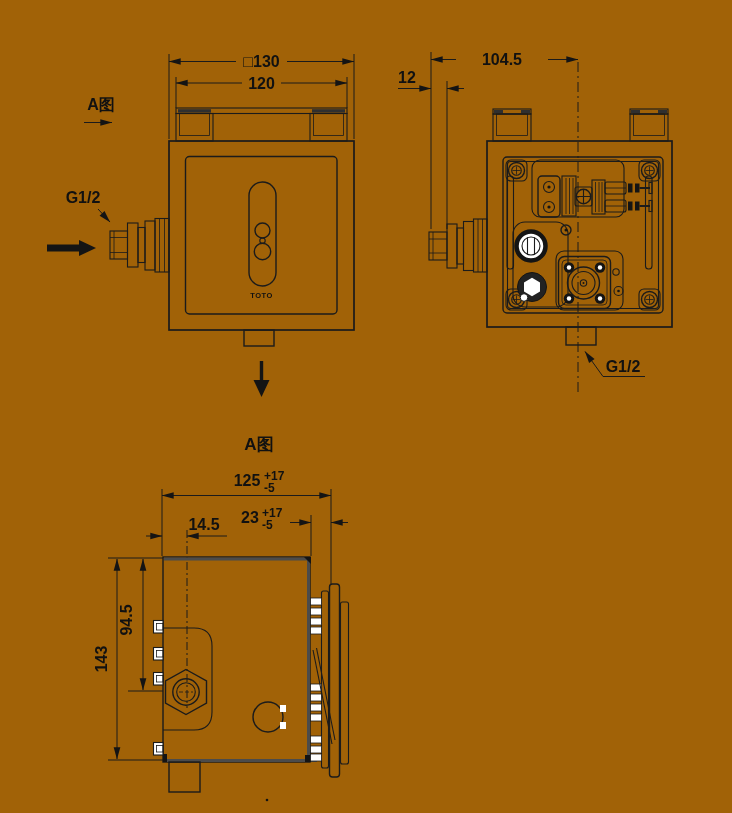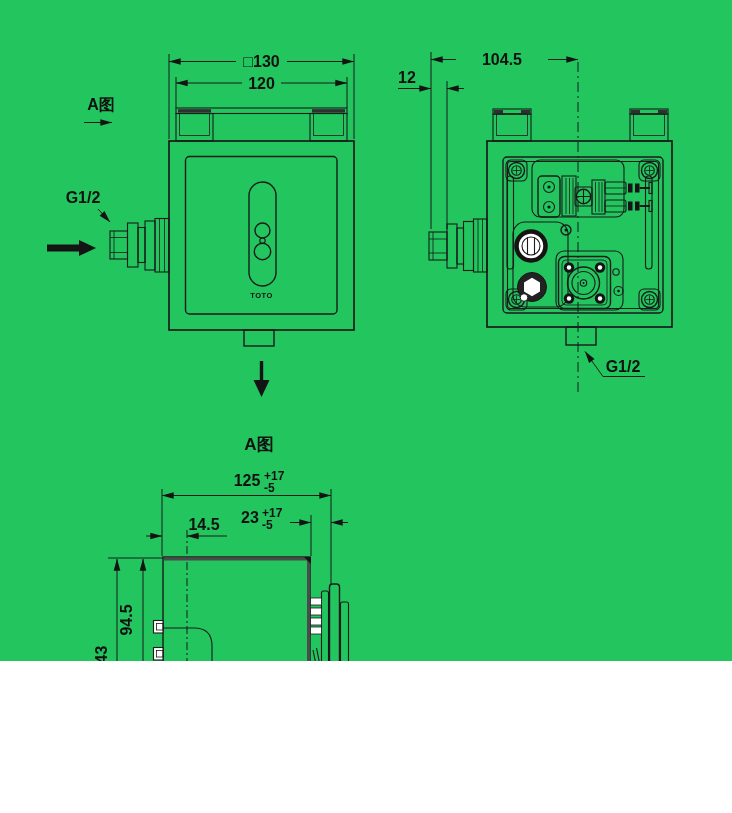--- a/index.html
+++ b/index.html
@@ -1,16 +1,16 @@
 <!DOCTYPE html>
 <html><head>
 <meta charset="utf-8">
 <style>
   html,body{margin:0;padding:0;background:#fff;}
-  .canvas{position:relative;width:732px;height:661px;background:#22c55e;overflow:hidden;
+  .canvas{position:relative;width:732px;height:813px;background:#a16207;overflow:hidden;
           font-family:"Liberation Sans",sans-serif;}
   svg{position:absolute;left:0;top:0;}
   .ln{stroke:#1b1b1b;stroke-width:1.1;fill:none;}
   .ln08{stroke:#1b1b1b;stroke-width:0.8;fill:none;}
   .ln13{stroke:#1b1b1b;stroke-width:1.4;fill:none;}
   .ln16{stroke:#1b1b1b;stroke-width:1.7;fill:none;}
   .dim{stroke:#1b1b1b;stroke-width:1;fill:none;}
   .thk{stroke:#4b4b4b;stroke-width:3;fill:none;}
   .dark{fill:#2f2f2f;stroke:none;}
   .blk{fill:#141414;stroke:none;}

